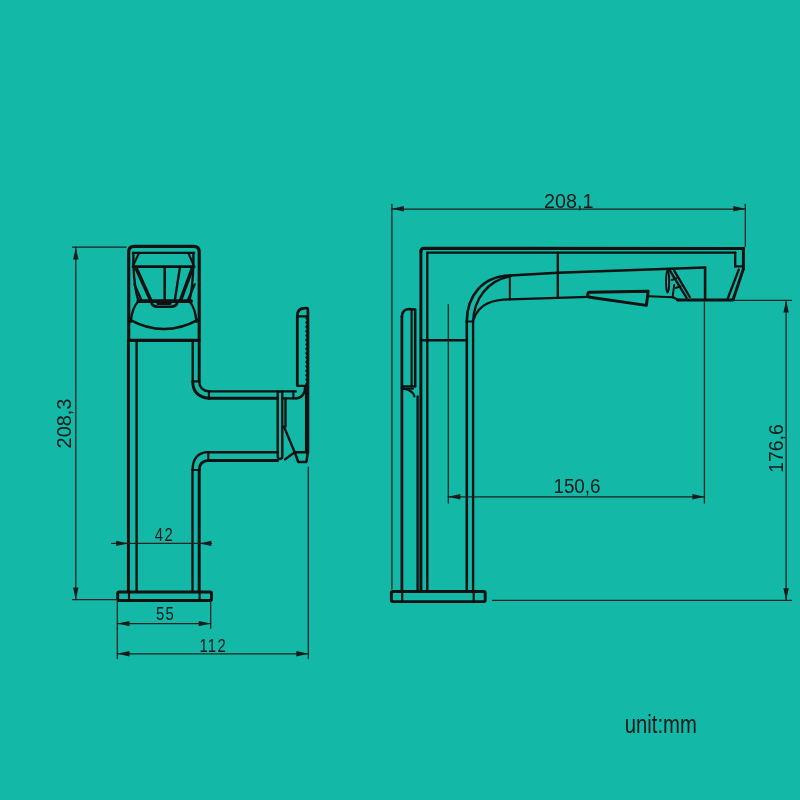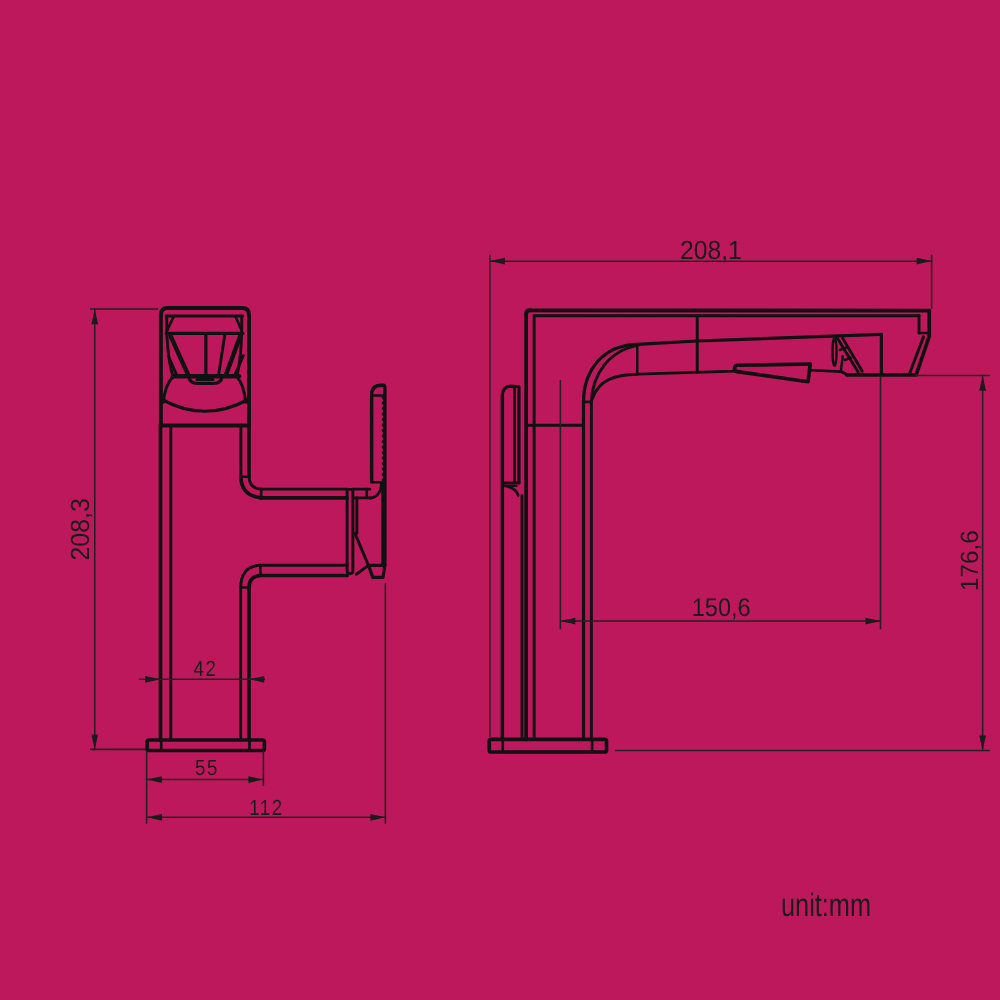--- a/index.html
+++ b/index.html
@@ -1,16 +1,16 @@
 <!DOCTYPE html>
 <html><head>
 <meta charset="utf-8">
 <style>
 html,body{margin:0;padding:0;background:#ffffff;}
-.wrap{width:800px;height:800px;position:relative;overflow:hidden;background:#be185d;}
+.wrap{width:800px;height:800px;position:relative;overflow:hidden;background:#14b8a6;}
 text{font-family:"Liberation Sans",sans-serif;fill:#1b1b1b;}
 </style>
 </head>
 <body>
 <div class="wrap">
 <svg width="800" height="800" viewBox="0 0 800 800" fill="none" stroke-linecap="round" stroke-linejoin="round">
 
 <g stroke="#111" fill="none">
 
   <path d="M128.7,252 Q128.7,246.4 134,246.4 L193.8,246.4 Q199.2,246.4 199.2,252 L199.2,340.4 L128.7,340.4 Z" stroke-width="3.15"></path>

